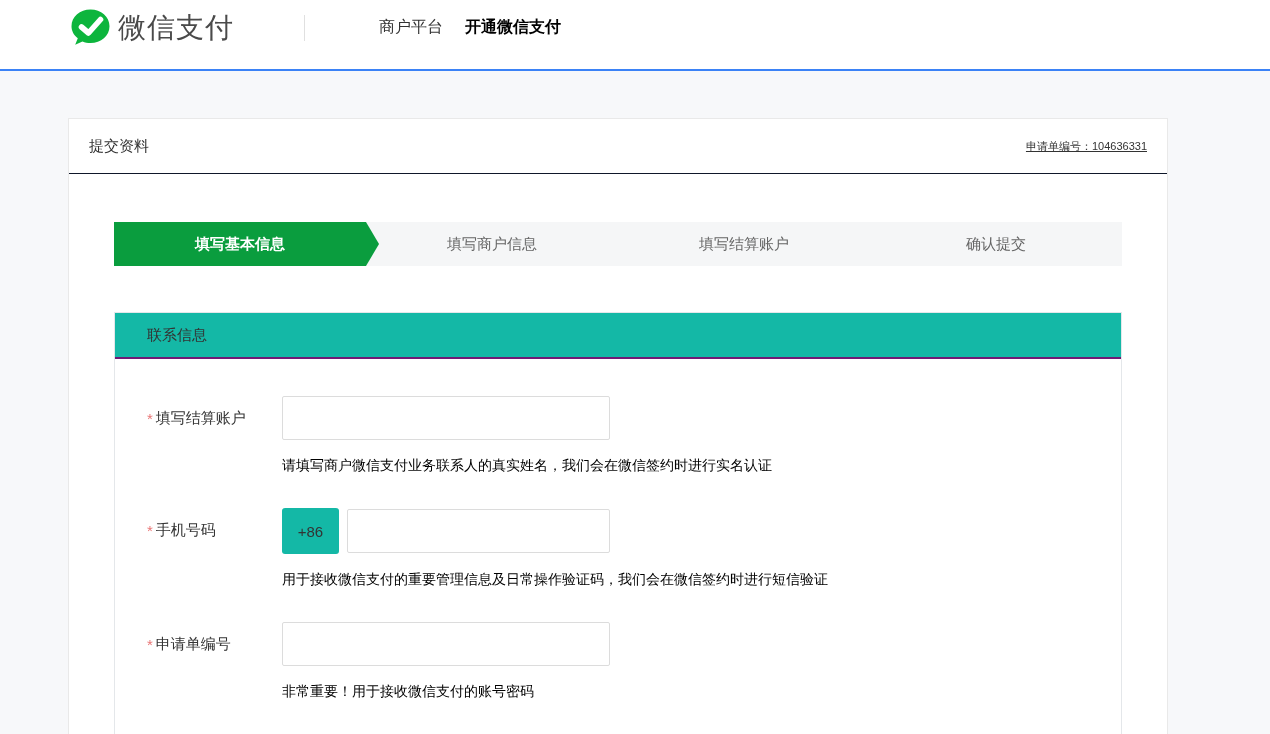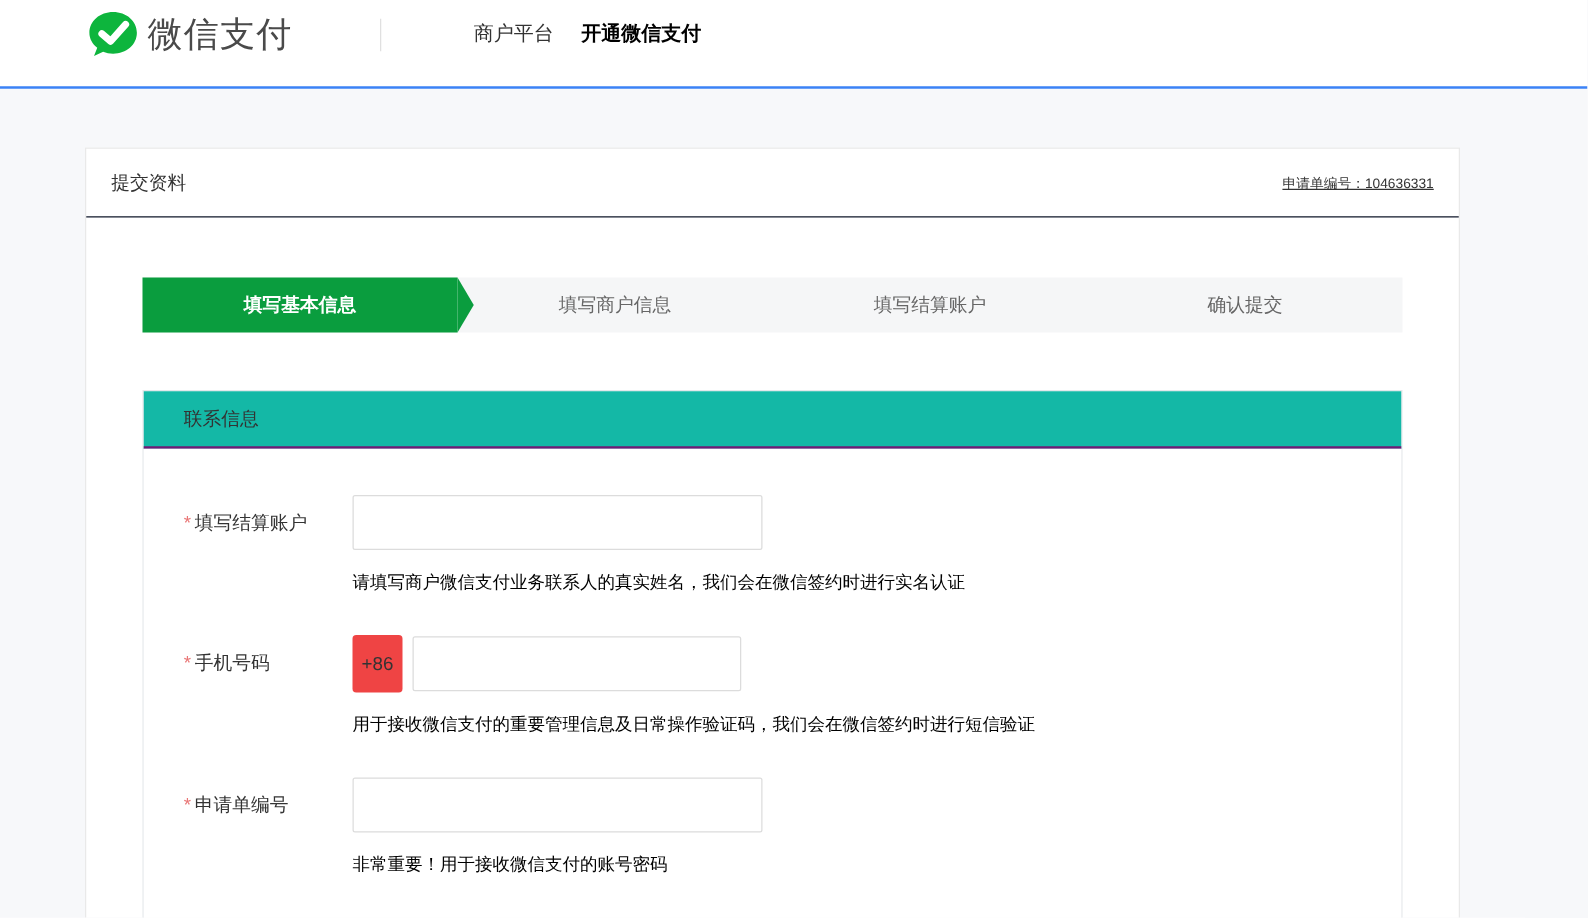--- a/index.html
+++ b/index.html
@@ -45,21 +45,21 @@
 
   .form-row { display:flex; margin-bottom:33px; }
   .form-label { width:135px; height:44px; display:flex; align-items:center;
                 font-size:15px; color:#333; flex-shrink:0; }
   .req { color:#e97575; margin-right:3px; font-size:15px; }
   .field-col { display:flex; flex-direction:column; }
   .input-line { display:flex; align-items:center; }
   .text-input { width:328px; height:44px; border:1px solid #dcdcdc; border-radius:2px;
                 background:#fff; font-size:15px; padding:0 10px; outline:none;
                 font-family:"Liberation Sans","DejaVu Sans",sans-serif; }
-  .prefix-box { width:40px; height:46px; background:#ef4444; border-radius:3px;
+  .prefix-box { width:57px; height:46px; background:#14b8a6; border-radius:3px;
                 display:flex; align-items:center; justify-content:center;
                 font-size:15px; color:#333; margin-right:8px; }
   .text-input.phone { width:263px; }
   .help-text { margin-top:17px; font-size:14px; color:#000000;font-family:Liberation Mono, monospace; }
 </style>
 </head>
 <body>
 
 <div class="topbar">
   <div class="logo-wrap">

